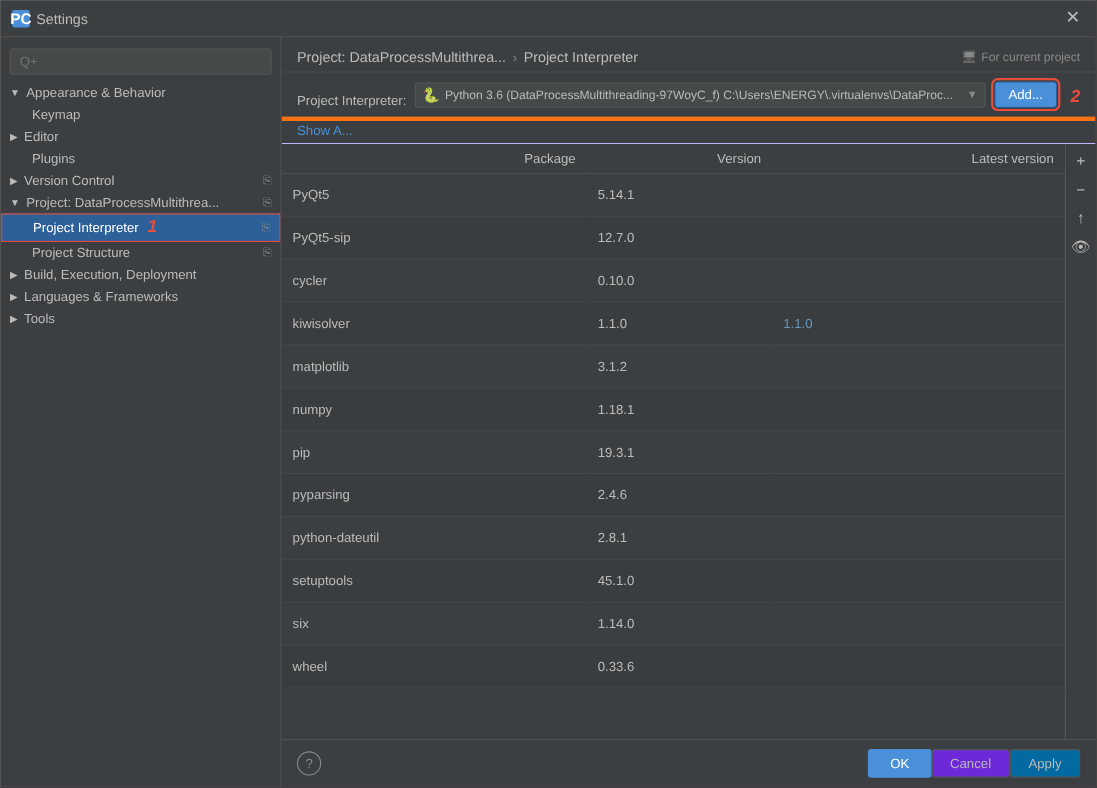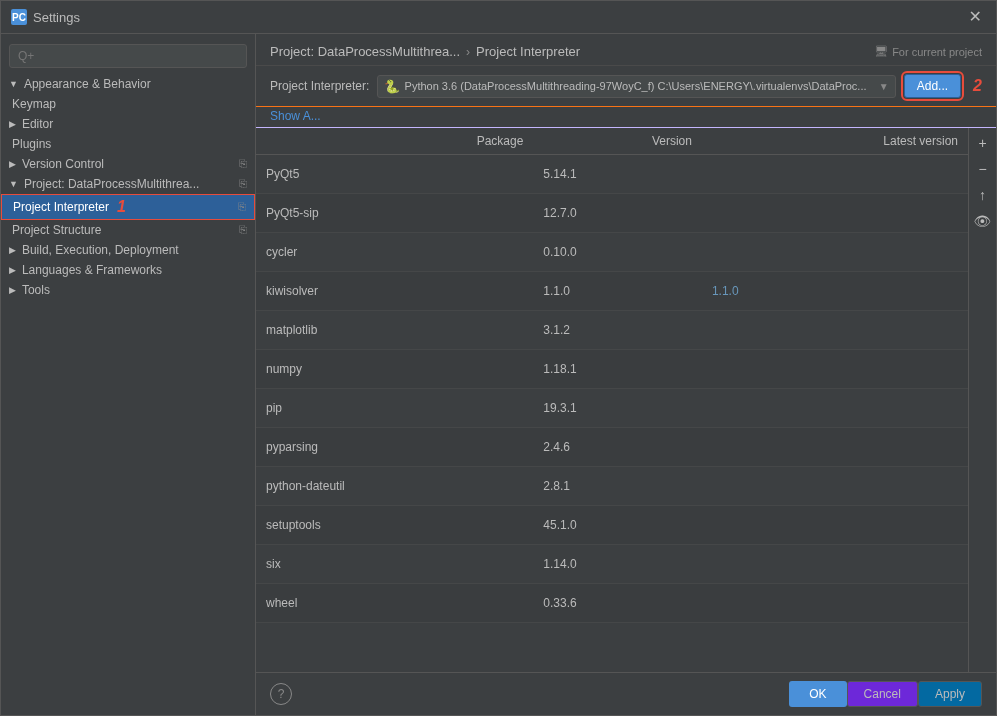--- a/index.html
+++ b/index.html
@@ -35,21 +35,21 @@
       gap: 6px;
     }
     .title-icon {
       width: 16px;
       height: 16px;
       background: #4a90d9;
       border-radius: 2px;
       display: flex;
       align-items: center;
       justify-content: center;
-      font-size: 10px;
+      font-size: 14px;
       color: white;
       font-weight: bold;
       text-align: center;
     }
     .title-text {
       color: #bbbbbb;
       font-size: 13px;
     }
     .close-btn {
       cursor: pointer;
@@ -96,21 +96,21 @@
       background: #2d6099;
       color: white;
       border: 1px solid #e74c3c;
     }
     .sidebar-item.section-header {
       font-weight: 500;
       color: #bbbbbb;
       padding-left: 8px;
     }
     .sidebar-item.sub-item {
-      padding-left: 11px;
+      padding-left: 28px;
     }
     .expand-arrow {
       font-size: 9px;
       margin-right: 2px;
     }
     .badge-icon {
       font-size: 10px;
       color: #888;
       margin-left: auto;
     }
@@ -146,23 +146,23 @@
       margin-left: auto;
       color: #888;
       font-size: 11px;
       display: flex;
       align-items: center;
       gap: 4px;
     }
     .interpreter-row {
       padding: 8px 14px;
       display: flex;
-      align-items: center;
+      align-items: flex-end;
       gap: 8px;
-      border-bottom: 1px solid #f97316;
+      border-bottom: 4px solid #f97316;
       flex-shrink: 0;
     }
     .interpreter-label {
       color: #bbbbbb;
       font-size: 12px;
       white-space: nowrap;
     }
     .interpreter-select {
       flex: 1;
       background: #45494a;

